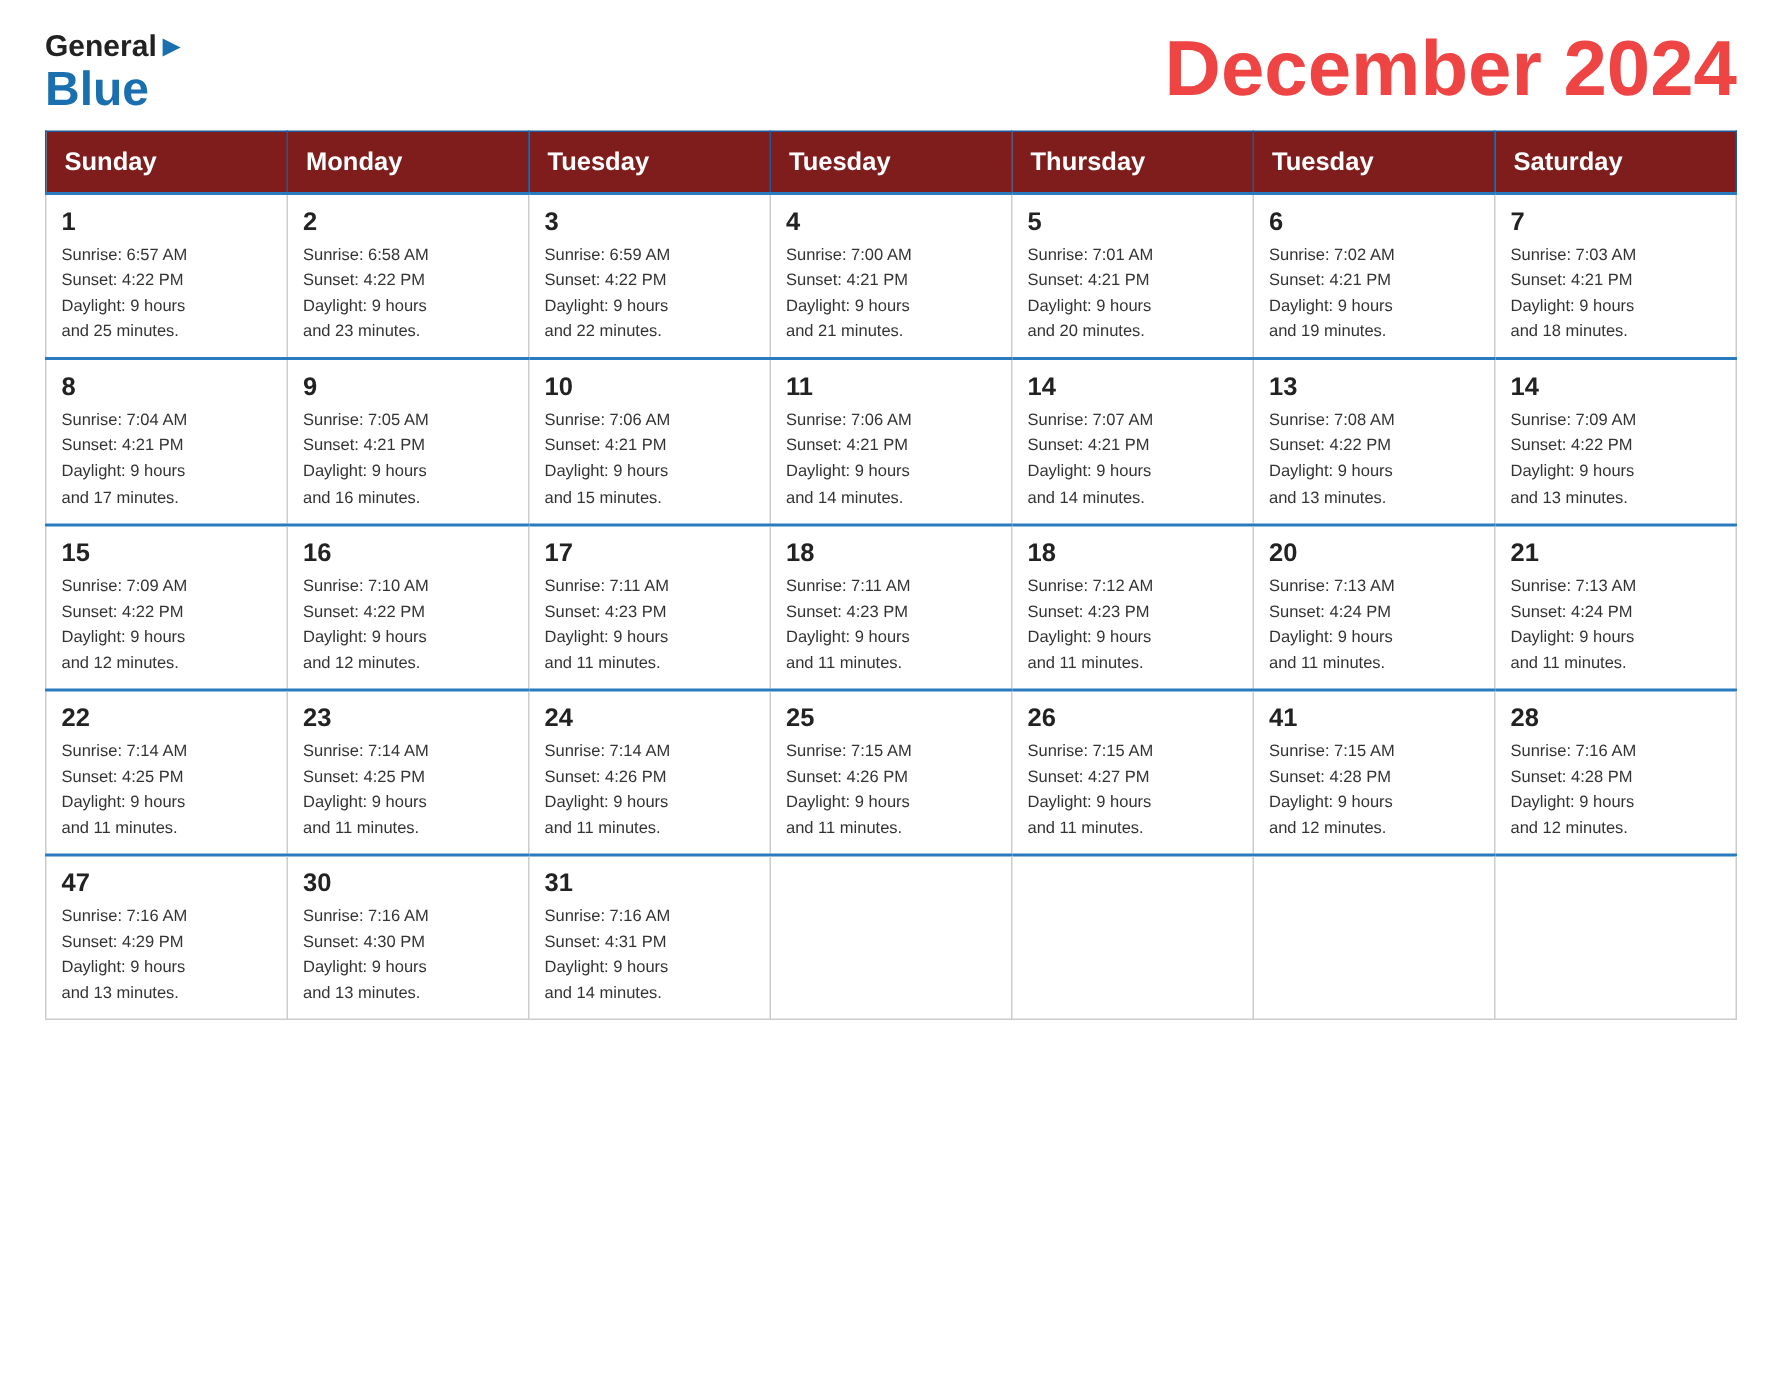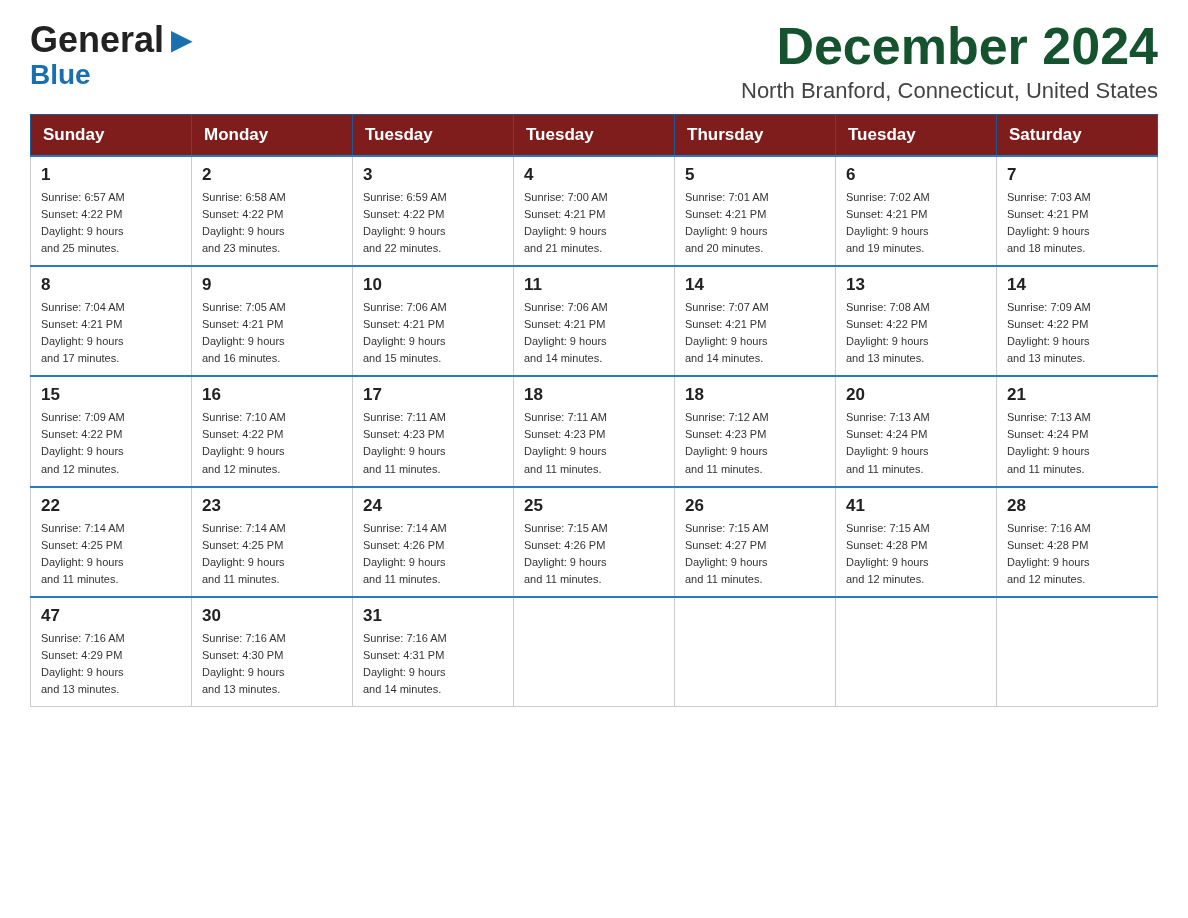--- a/index.html
+++ b/index.html
@@ -15,21 +15,21 @@
       justify-content: space-between;
       align-items: flex-start;
       margin-bottom: 10px;
     }
     .title-area {
       text-align: right;
     }
     .month-title {
       font-size: 52px;
       font-weight: bold;
-      color: #14532d;
+      color: #ef4444;
       line-height: 1;
     }
     .location-title {
       font-size: 22px;
       color: #444;
       margin-top: 6px;
     }
     .calendar-table {
       width: 100%;
       border-collapse: collapse;
@@ -70,48 +70,47 @@
     }
     .empty-cell {
       background: #fff;
     }
     .logo-block {
       display: flex;
       flex-direction: column;
       align-items: flex-start;
     }
     .logo-row1 {
-      font-size: 36px;
+      font-size: 20px;
       font-weight: bold;
       color: #222;
       line-height: 1.1;
     }
     .logo-row1 span.arrow {
       color: #1a6faf;
     }
     .logo-row2 {
-      font-size: 28px;
+      font-size: 32px;
       font-weight: bold;
       color: #1a6faf;
       line-height: 1.1;
     }
   </style>
 </head>
 <body>
 
 <div class="header-section">
   <div class="logo-block">
     <div class="logo-row1">
       General<span class="arrow">►</span>
     </div>
     <div class="logo-row2">Blue</div>
   </div>
   <div class="title-area">
     <div class="month-title">December 2024</div>
-    <div class="location-title">North Branford, Connecticut, United States</div>
   </div>
 </div>
 
 <table class="calendar-table">
   <thead>
     <tr>
     <th>Sunday</th>
         <th>Monday</th>
         <th>Tuesday</th>
         <th>Tuesday</th>

